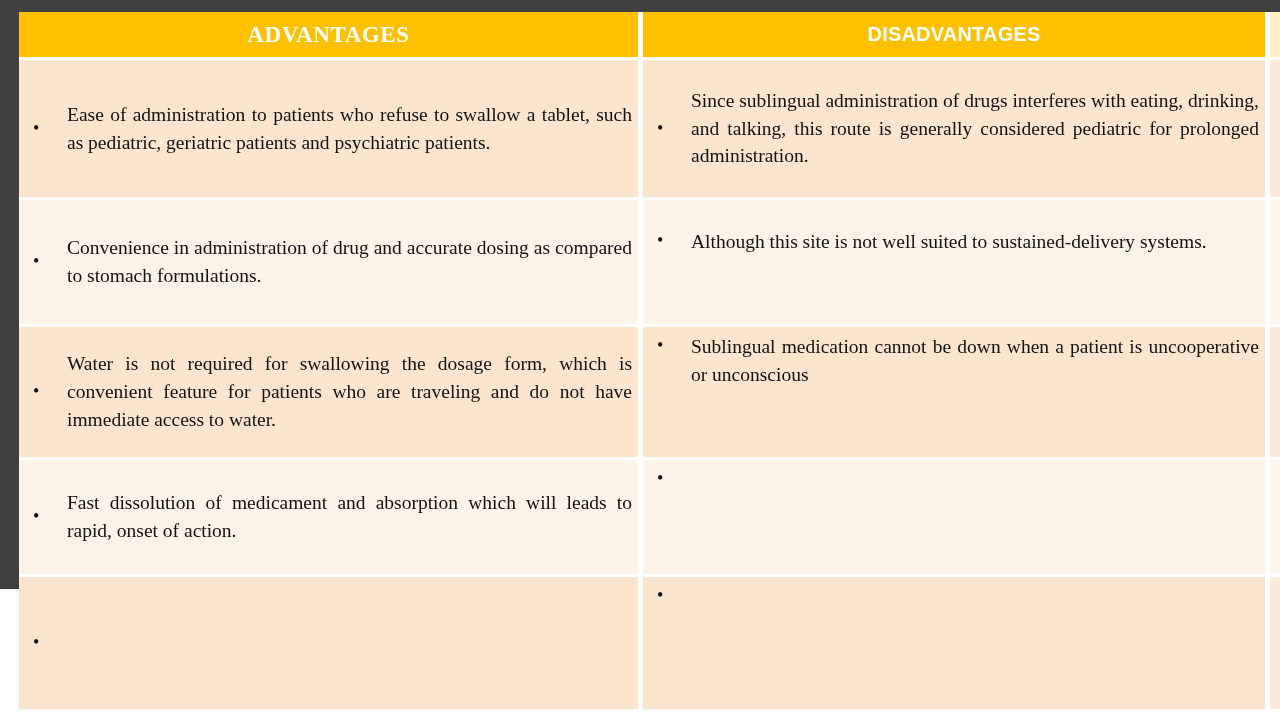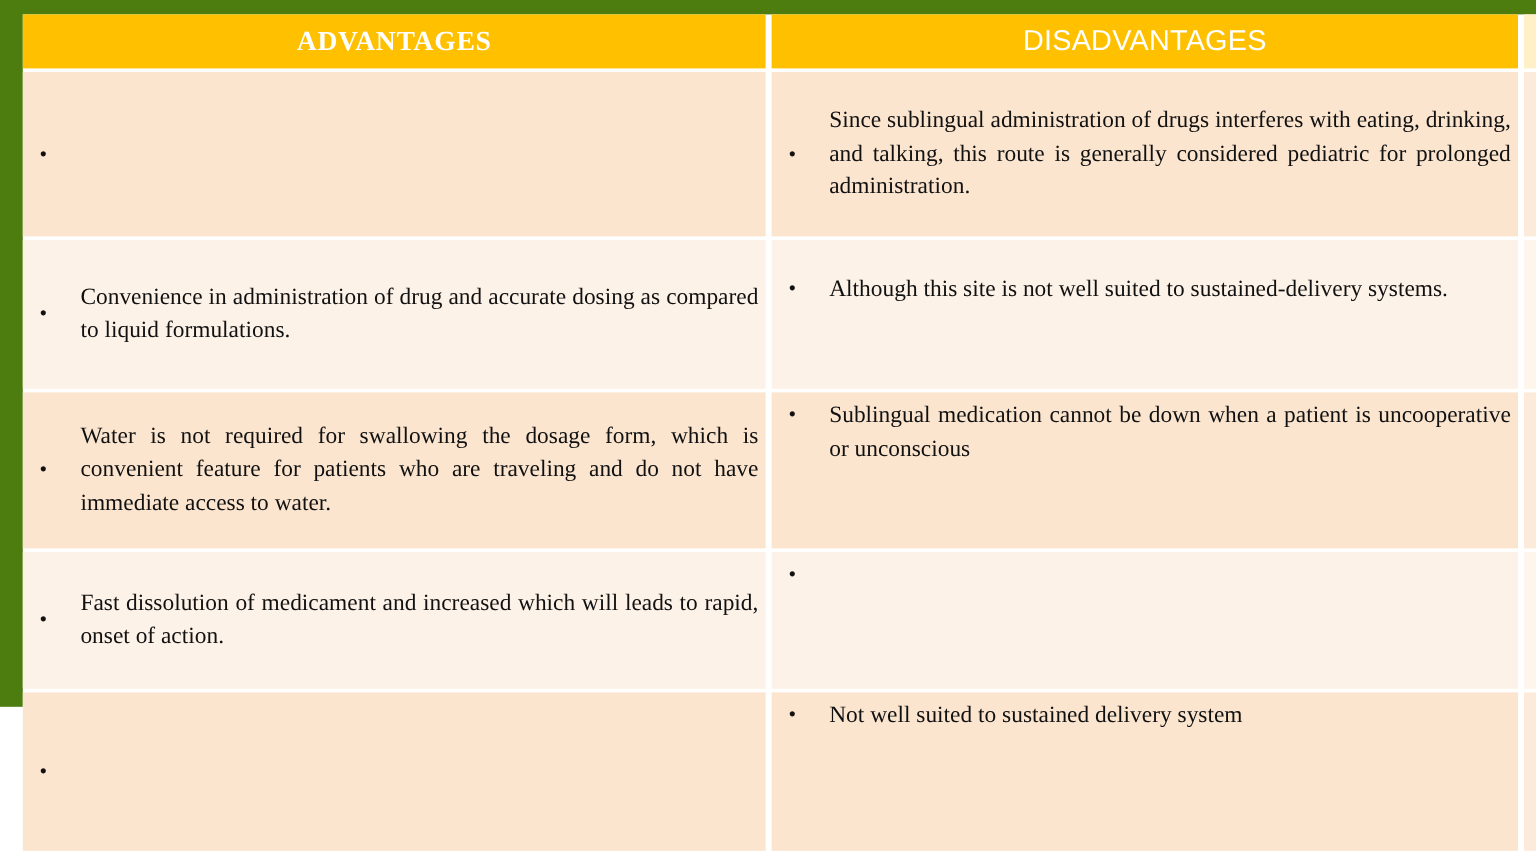--- a/index.html
+++ b/index.html
@@ -8,21 +8,21 @@
     background: #ffffff;
     width: 1280px;
     height: 720px;
     overflow: hidden;
     font-family: "Liberation Serif", serif;
   }
   .slide {
     position: relative;
     width: 1280px;
     height: 589px;
-    background: #4d7c0f;
+    background: #404040;
   }
   .cmp-table {
     position: absolute;
     left: 19px;
     top: 12px;
     display: grid;
     grid-template-columns: 619px 622px 10px;
     grid-template-rows: 45px 137px 124px 130px 114px 132px;
     column-gap: 5px;
     row-gap: 3px;
@@ -36,22 +36,22 @@
     color: var(--header-text, #FFFFFF);
   }
   .h-adv {
     font-family: "Liberation Serif", serif;
     font-weight: bold;
     font-size: 23px;
     letter-spacing: 0.6px;
   }
   .h-dis {
     font-family: "Liberation Sans", sans-serif;
-    font-weight: normal;
-    font-size: 24px;
+    font-weight: bold;
+    font-size: 20px;
     letter-spacing: 0.2px;
   }
   .h-sliver { background: var(--header-sliver-bg, #FFF0C8); }
 
   .cell {
     display: flex;
     align-items: flex-start;
     padding: 0 6px 0 12px;
     color: var(--body-text, #111111);
     font-size: 19.5px;
@@ -82,59 +82,59 @@
 
 <div class="slide">
   <div class="cmp-table">
 
     <div class="hcell h-adv">ADVANTAGES</div>
     <div class="hcell h-dis">DISADVANTAGES</div>
     <div class="hcell h-sliver"></div>
 
     <div class="cell row-dark v-center">
       <span class="bullet">•</span>
+      <p class="txt">Ease of administration to patients who refuse to swallow a tablet, such as pediatric, geriatric patients and psychiatric patients.</p>
     </div>
     <div class="cell row-dark v-center">
       <span class="bullet">•</span>
       <p class="txt">Since sublingual administration of drugs interferes with eating, drinking, and talking, this route is generally considered pediatric for prolonged administration.</p>
     </div>
     <div class="cell sliver-dark"></div>
 
     <div class="cell row-light v-center">
       <span class="bullet">•</span>
-      <p class="txt">Convenience in administration of drug and accurate dosing as compared to liquid formulations.</p>
+      <p class="txt">Convenience in administration of drug and accurate dosing as compared to stomach formulations.</p>
     </div>
     <div class="cell row-light v-top30">
       <span class="bullet">•</span>
       <p class="txt">Although this site is not well suited to sustained-delivery systems.</p>
     </div>
     <div class="cell sliver-light"></div>
 
     <div class="cell row-dark v-center">
       <span class="bullet">•</span>
       <p class="txt">Water is not required for swallowing the dosage form, which is convenient feature for patients who are traveling and do not have immediate access to water.</p>
     </div>
     <div class="cell row-dark v-top6">
       <span class="bullet">•</span>
       <p class="txt">Sublingual medication cannot be down when a patient is uncooperative or unconscious</p>
     </div>
     <div class="cell sliver-dark"></div>
 
     <div class="cell row-light v-center">
       <span class="bullet">•</span>
-      <p class="txt">Fast dissolution of medicament and increased which will leads to rapid, onset of action.</p>
+      <p class="txt">Fast dissolution of medicament and absorption which will leads to rapid, onset of action.</p>
     </div>
     <div class="cell row-light v-top6">
       <span class="bullet">•</span>
     </div>
     <div class="cell sliver-light"></div>
 
     <div class="cell row-dark v-center">
       <span class="bullet">•</span>
     </div>
     <div class="cell row-dark v-top6">
       <span class="bullet">•</span>
-      <p class="txt">Not well suited to sustained delivery system</p>
     </div>
     <div class="cell sliver-dark"></div>
 
   </div>
 </div>
 
 </body></html>

